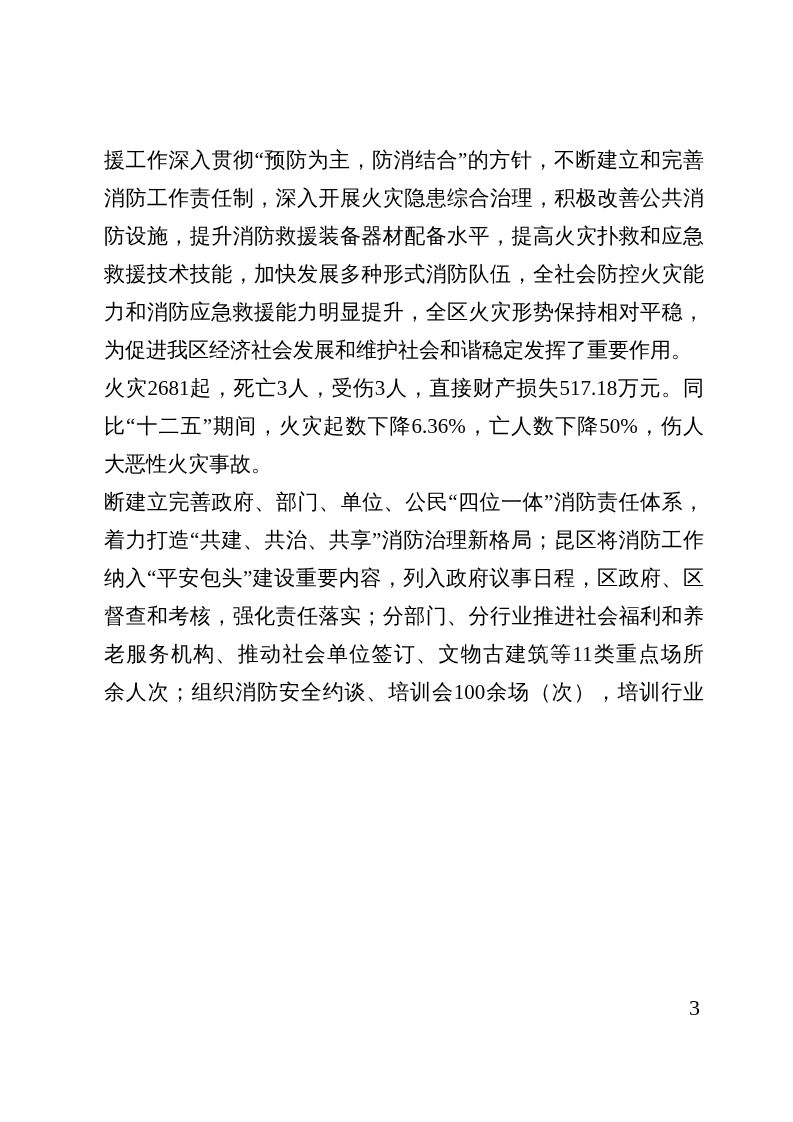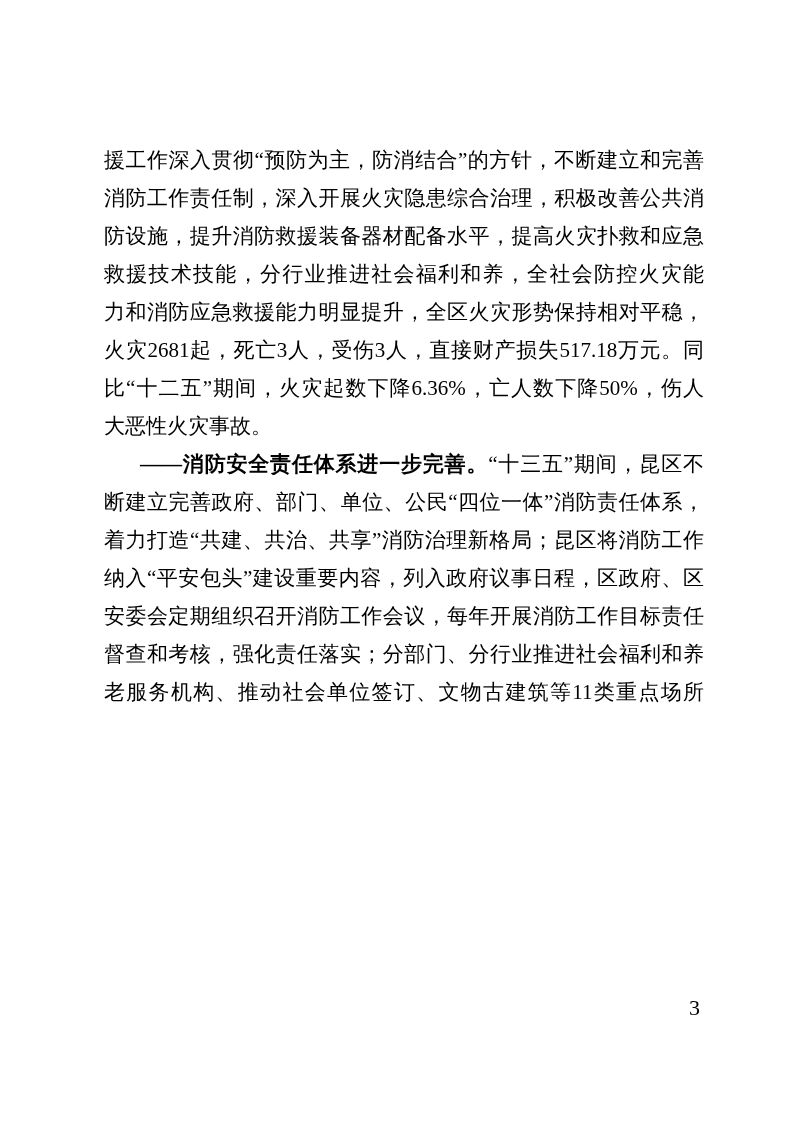--- a/index.html
+++ b/index.html
@@ -52,29 +52,29 @@
   }
 </style>
 </head>
 <body>
 
 <div class="page">
   <div class="text-block">
       <div class="line fill"><span class="seg">援工作深入贯彻“预防为主，防消结合”的方针，不断建立和完善</span></div>
       <div class="line fill"><span class="seg">消防工作责任制，深入开展火灾隐患综合治理，积极改善公共消</span></div>
       <div class="line fill"><span class="seg">防设施，提升消防救援装备器材配备水平，提高火灾扑救和应急</span></div>
-      <div class="line fill"><span class="seg">救援技术技能，分行业推进社会福利和养，全社会防控火灾能</span></div>
+      <div class="line fill"><span class="seg">救援技术技能，加快发展多种形式消防队伍，全社会防控火灾能</span></div>
       <div class="line fill"><span class="seg">力和消防应急救援能力明显提升，全区火灾形势保持相对平稳，</span></div>
+      <div class="line"><span class="seg">为促进我区经济社会发展和维护社会和谐稳定发挥了重要作用。</span></div>
       <div class="line fill"><span class="seg">火灾2681起，死亡3人，受伤3人，直接财产损失517.18万元。同</span></div>
       <div class="line fill"><span class="seg">比“十二五”期间，火灾起数下降6.36%，亡人数下降50%，伤人</span></div>
       <div class="line"><span class="seg">大恶性火灾事故。</span></div>
-      <div class="line fill indent"><span class="seg-bold">——消防安全责任体系进一步完善。</span><span class="seg">“十三五”期间，昆区不</span></div>
       <div class="line fill"><span class="seg">断建立完善政府、部门、单位、公民“四位一体”消防责任体系，</span></div>
       <div class="line fill"><span class="seg">着力打造“共建、共治、共享”消防治理新格局；昆区将消防工作</span></div>
       <div class="line fill"><span class="seg">纳入“平安包头”建设重要内容，列入政府议事日程，区政府、区</span></div>
-      <div class="line fill"><span class="seg">安委会定期组织召开消防工作会议，每年开展消防工作目标责任</span></div>
       <div class="line fill"><span class="seg">督查和考核，强化责任落实；分部门、分行业推进社会福利和养</span></div>
       <div class="line fill"><span class="seg">老服务机构、推动社会单位签订、文物古建筑等11类重点场所</span></div>
+      <div class="line fill"><span class="seg">余人次；组织消防安全约谈、培训会100余场（次），培训行业</span></div>
     </div>
   <div class="page-footer">
     <span>3</span>
   </div>
 </div>
 
 </body></html>

